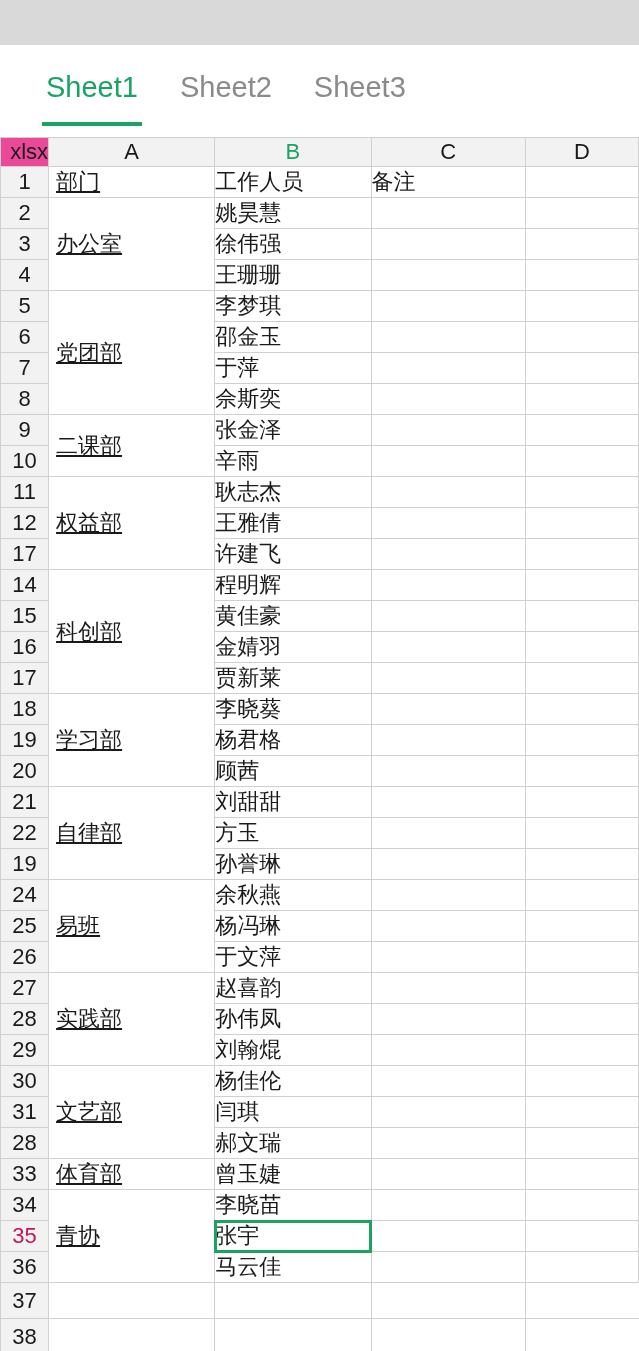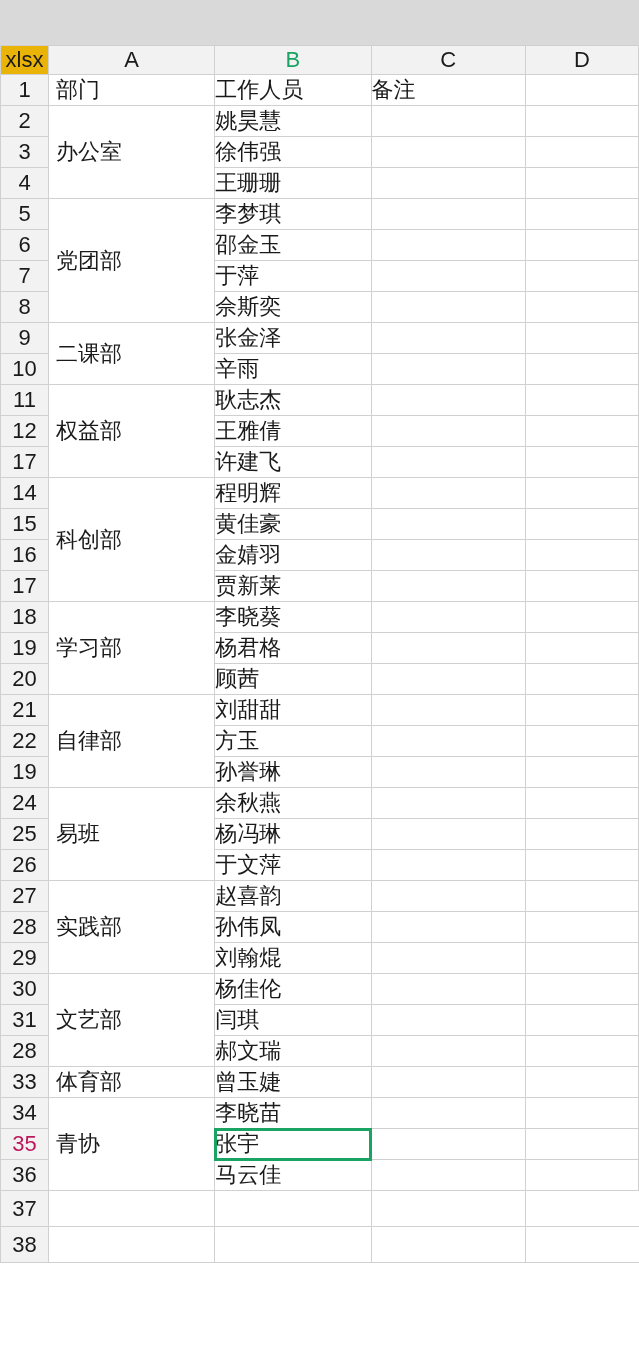--- a/index.html
+++ b/index.html
@@ -90,22 +90,22 @@
 
   
   .colhead {
     background: #f2f2f2;
     text-align: center;
     color: #333333;
     font-size: 22px;
     height: 32px;
   }
   .corner {
-    background: #eab308;
-    text-align: center;
+    background: #ec4899;
+    text-align: right;
     color: #9a9a9a;
     font-size: 15px;
   }
   .rowhead {
     background: #f2f2f2;
     text-align: center;
     color: #333333;
     font-size: 20px;
   }
   .rowhead.selected {
@@ -113,37 +113,43 @@
   }
   .colhead.selected {
     color: #1aa464;
   }
   .cell {
     padding-left: 7px;
     white-space: nowrap;
   }
   .cell.dept {
     padding-left: 7px;
+    text-decoration: underline;
   }
   .h36 { height: 36px; }
 
   
   td.selected-cell {
     outline: 3px solid #1aa464;
     outline-offset: -2px;
     position: relative;
   }
 </style>
 </head>
 <body>
 
 <div id="app">
 
   <div class="statusbar"></div>
 
+  <div class="tabbar">
+    <div class="tab active">Sheet1</div>
+    <div class="tab">Sheet2</div>
+    <div class="tab">Sheet3</div>
+  </div>
 
   <div class="grid">
     <table class="sheet">
       <colgroup>
         <col class="c-head">
         <col class="c-a">
         <col class="c-b">
         <col class="c-c">
         <col class="c-d">
       </colgroup>

